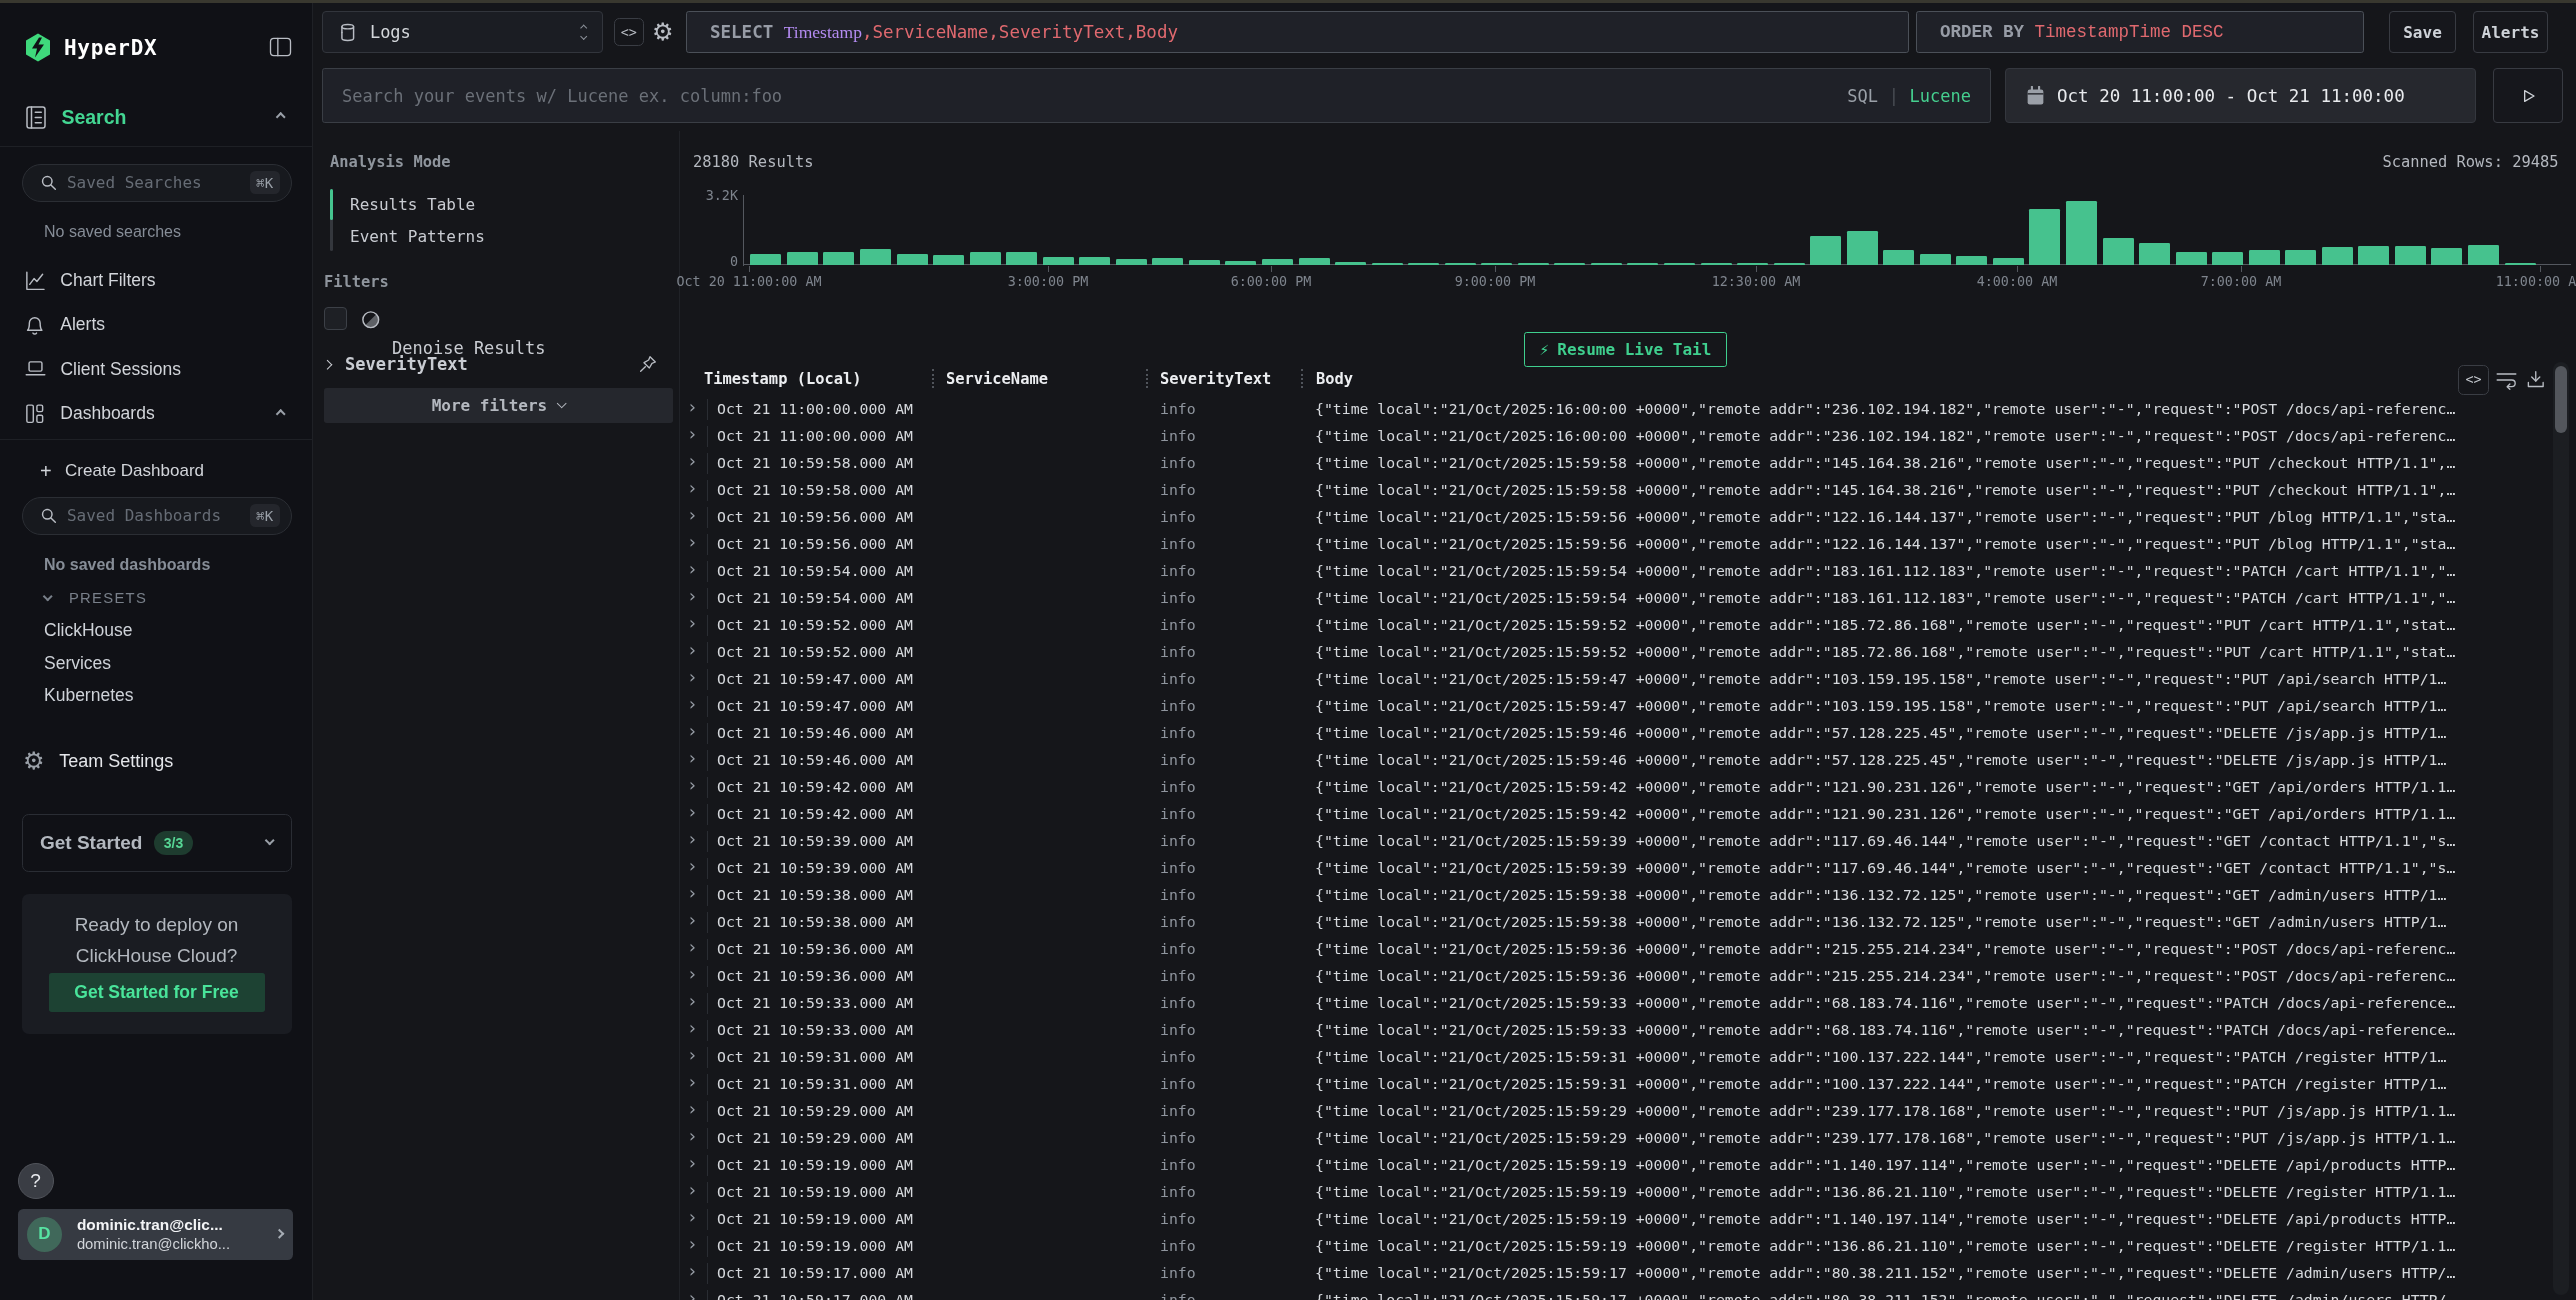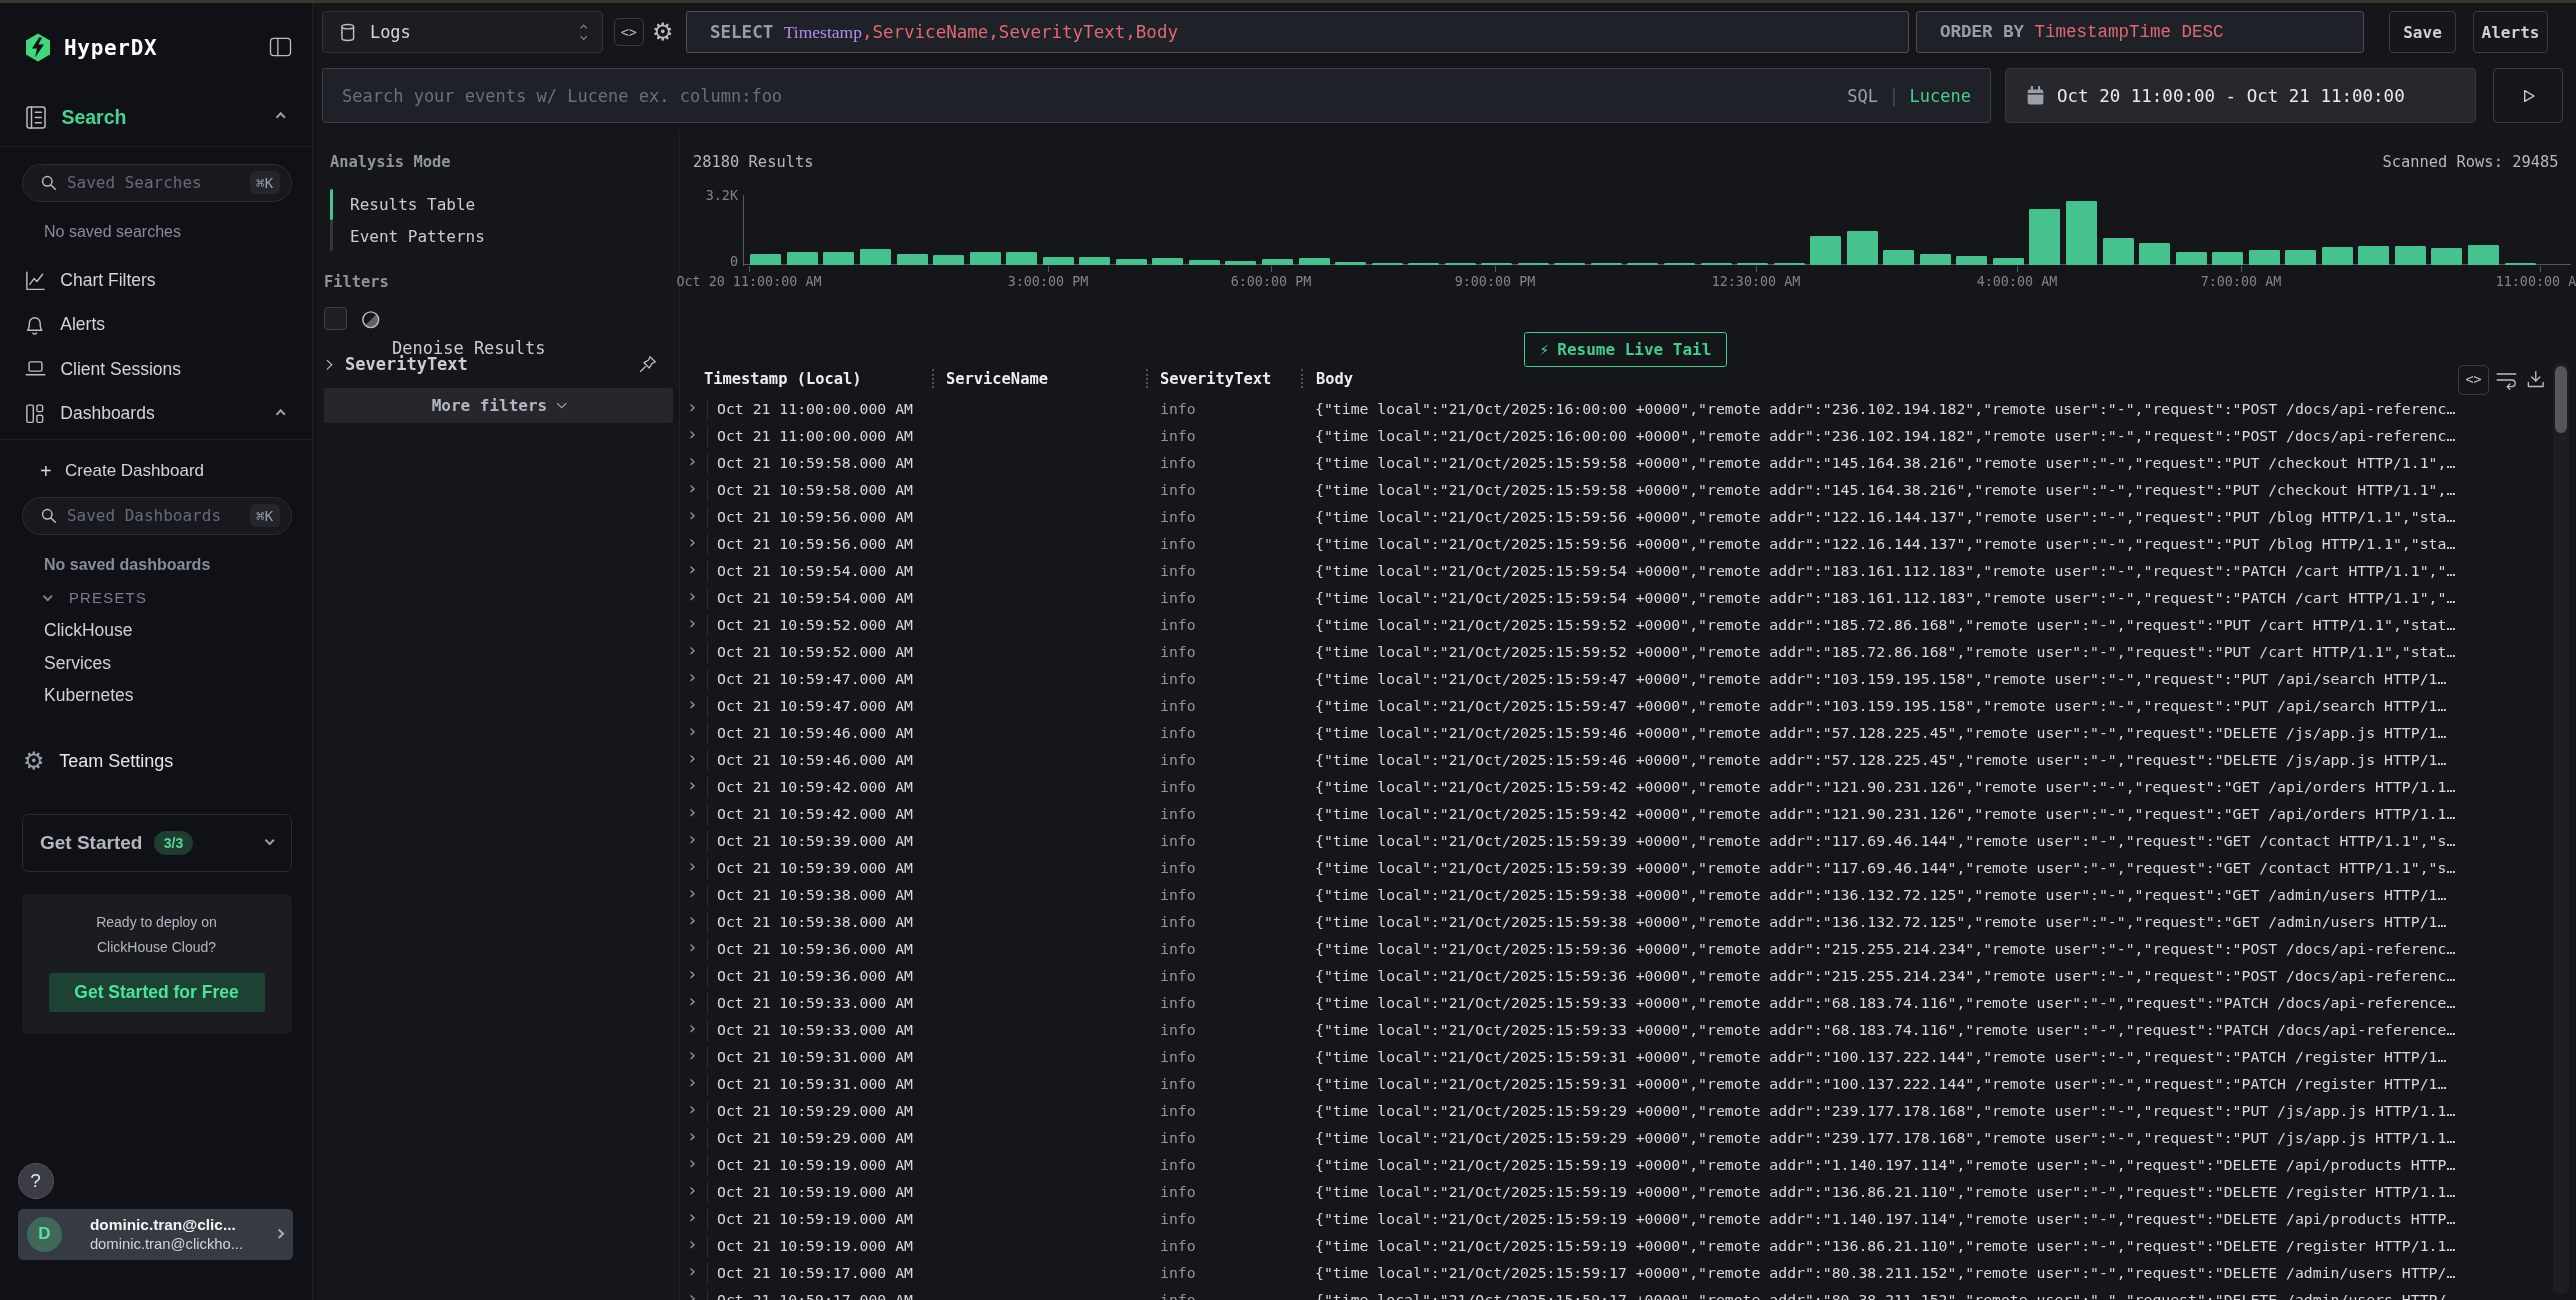--- a/index.html
+++ b/index.html
@@ -38,21 +38,21 @@
   .nav-label { font-size:17.5px; color:#d2d5da; }
   .preset-label { font-size:17.5px; color:#ced2d8; }
   .chev { display:inline-block; width:7.4px; height:7.4px; border-right:2px solid currentColor; border-bottom:2px solid currentColor; }
   .chev-up { transform:rotate(-135deg); }
   .chev-down { transform:rotate(45deg); }
   .chev-right { transform:rotate(-45deg); }
   .gs-box { left:21.5px; top:811px; width:270px; height:58px; border:0.7px solid #2a2d34; border-radius:6.7px; display:flex; align-items:center; padding:0 17.5px; }
   .gs-label { font-size:19px; font-weight:bold; color:#b3b8bf; }
   .gs-badge { background:#1e3c2f; color:#57d695; font-size:14px; font-weight:bold; border-radius:12px; padding:4px 9.4px; margin-left:12px; }
   .promo { left:21.5px; top:891px; width:270px; height:140px; background:#1a1c22; border-radius:6.7px; text-align:center; }
-  .promo-line { font-size:14px; color:#b3b8bf; }
+  .promo-line { font-size:19px; color:#b3b8bf; }
   .cta {
     position:absolute; left:27px; top:79px; width:216px; height:39px; background:#1d4233; border:none; border-radius:2.7px;
     color:#49e49a; font-size:17.5px; font-weight:bold; font-family:"Liberation Sans",sans-serif; cursor:pointer;
   }
   .help-circle { left:17.5px; top:1160px; width:36px; height:36px; border-radius:50%; background:#3a3d44; border:0.7px solid #51545b;
     display:flex; align-items:center; justify-content:center; font-size:19px; color:#e9ebef; cursor:pointer; }
   .user-card { left:17.5px; top:1206px; width:275px; height:51px; background:#363a42; border-radius:5.4px; display:flex; align-items:center; padding:0 9.4px; cursor:pointer; }
   .avatar { width:35px; height:35px; border-radius:50%; background:#40685a; color:#57e3a2; font-weight:bold; font-size:17px;
     display:flex; align-items:center; justify-content:center; flex:none; }
   .user-name { font-size:15.4px; font-weight:bold; color:#f3f4f6; line-height:20px; }
@@ -229,21 +229,21 @@
     <div class="abs promo">
       <div class="promo-line" style="padding-top:20px;">Ready to deploy on</div>
       <div class="promo-line" style="padding-top:9.4px;">ClickHouse Cloud?</div>
       <button class="cta">Get Started for Free</button>
     </div>
 
     <div class="abs help-circle">?</div>
 
     <div class="abs user-card">
       <div class="avatar">D</div>
-      <div style="margin-left:28px;min-width:0;">
+      <div style="margin-left:15px;min-width:0;">
         <div class="user-name">dominic.tran@clic...</div>
         <div class="user-email">dominic.tran@clickho...</div>
       </div>
       <span class="chev chev-right" style="margin-left:auto;color:#a7adb5;"></span>
     </div>
   </div>
 
   <div class="abs tb-box flex" style="left:322px;top:11.4px;width:281px;height:42px;padding:0 16px;">
     <svg width="17.5" height="19" viewBox="0 0 24 26">
       <ellipse class="ic" cx="12" cy="5" rx="8" ry="3"></ellipse>

